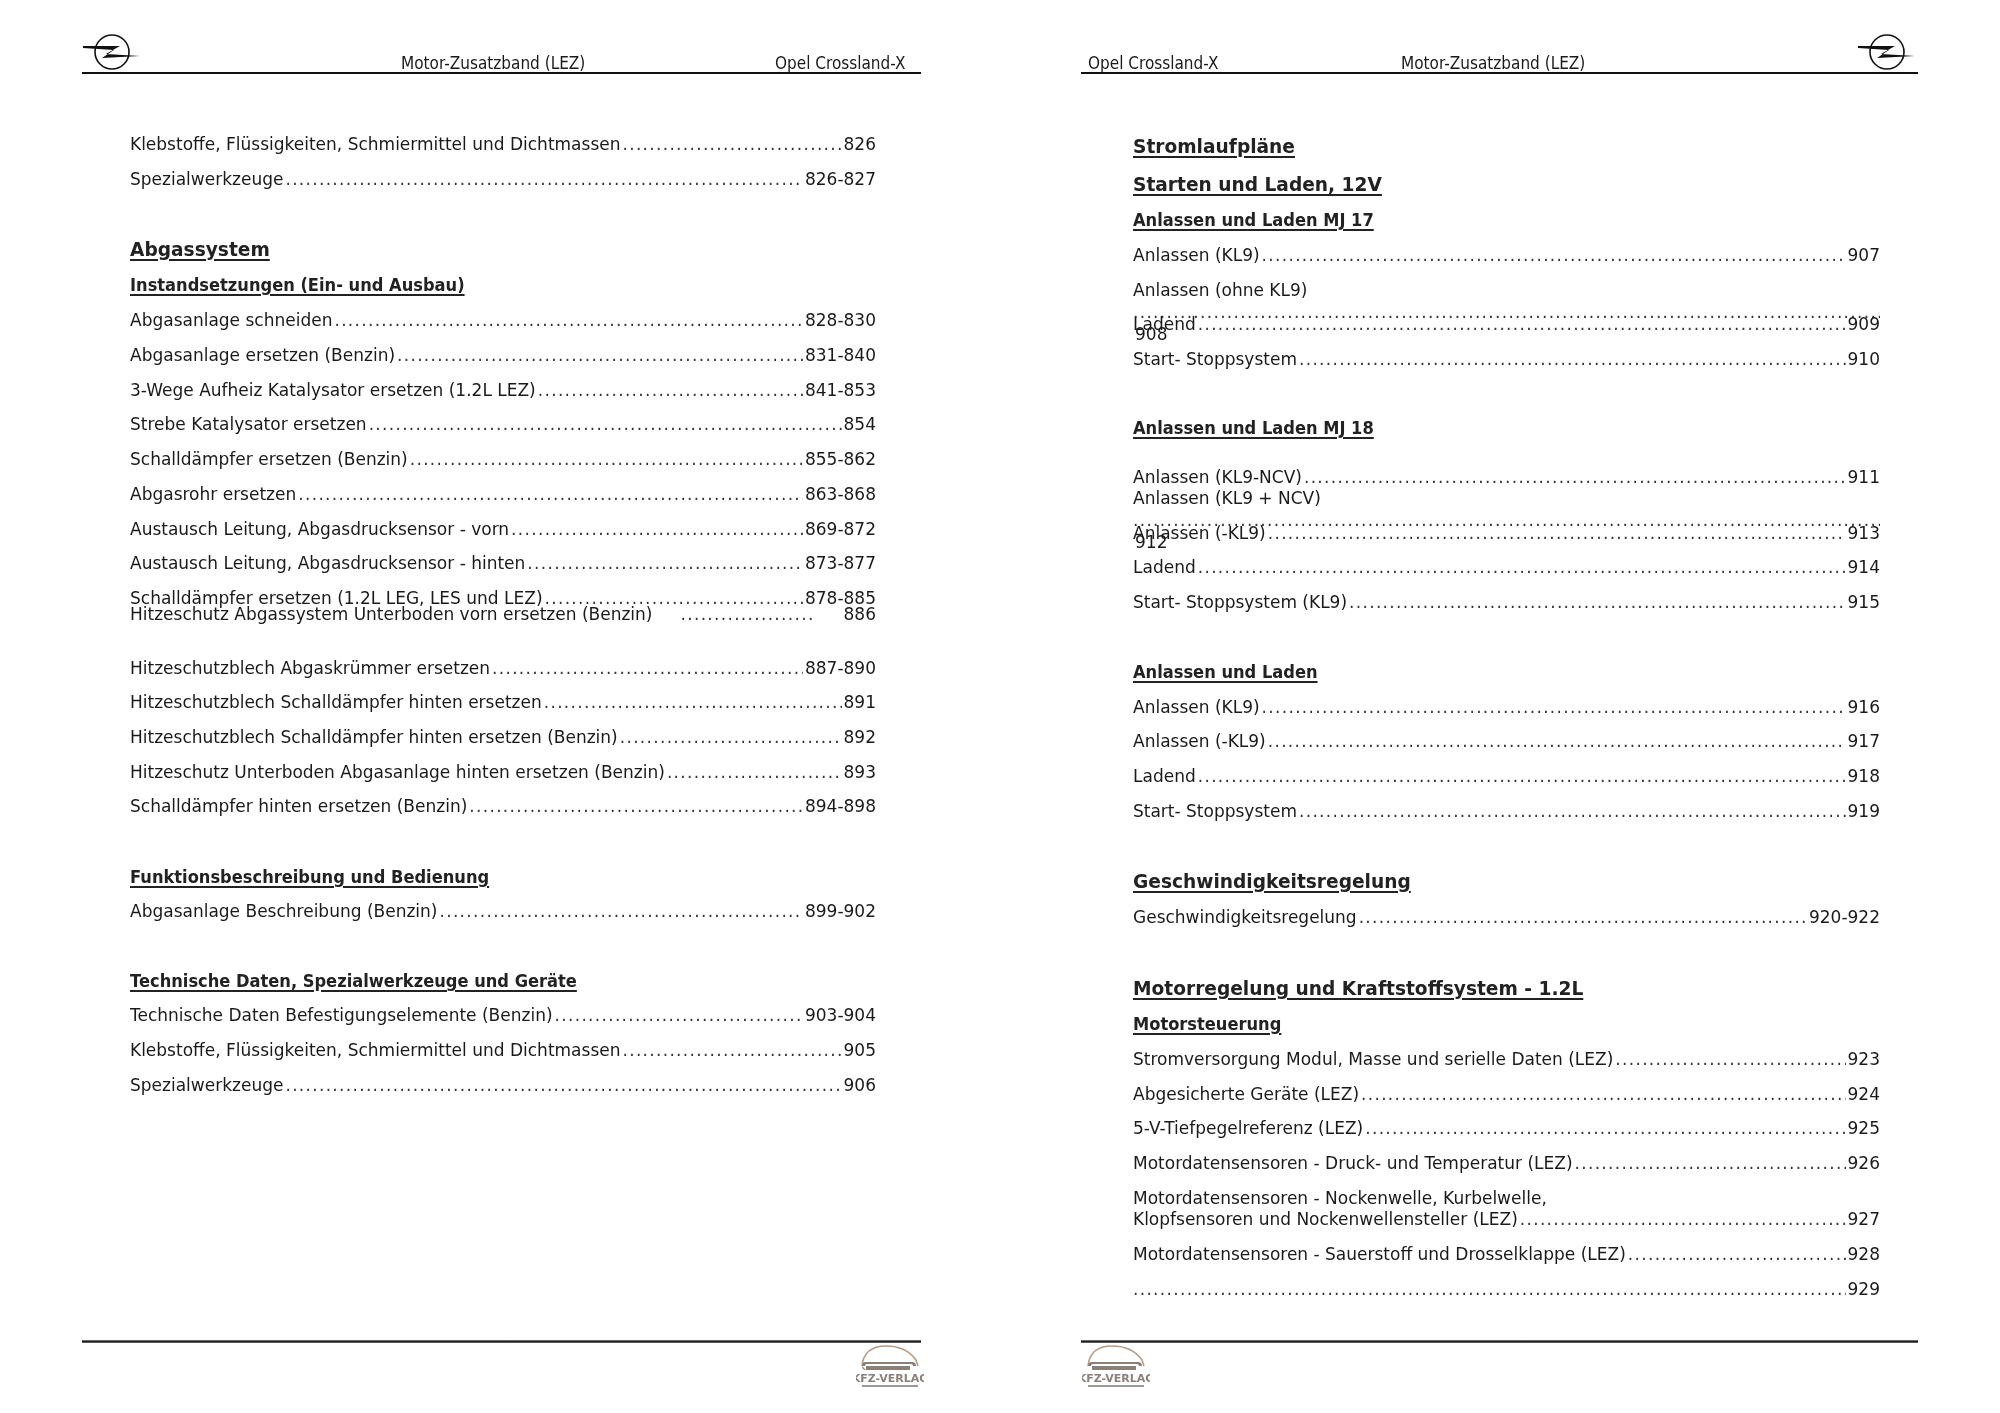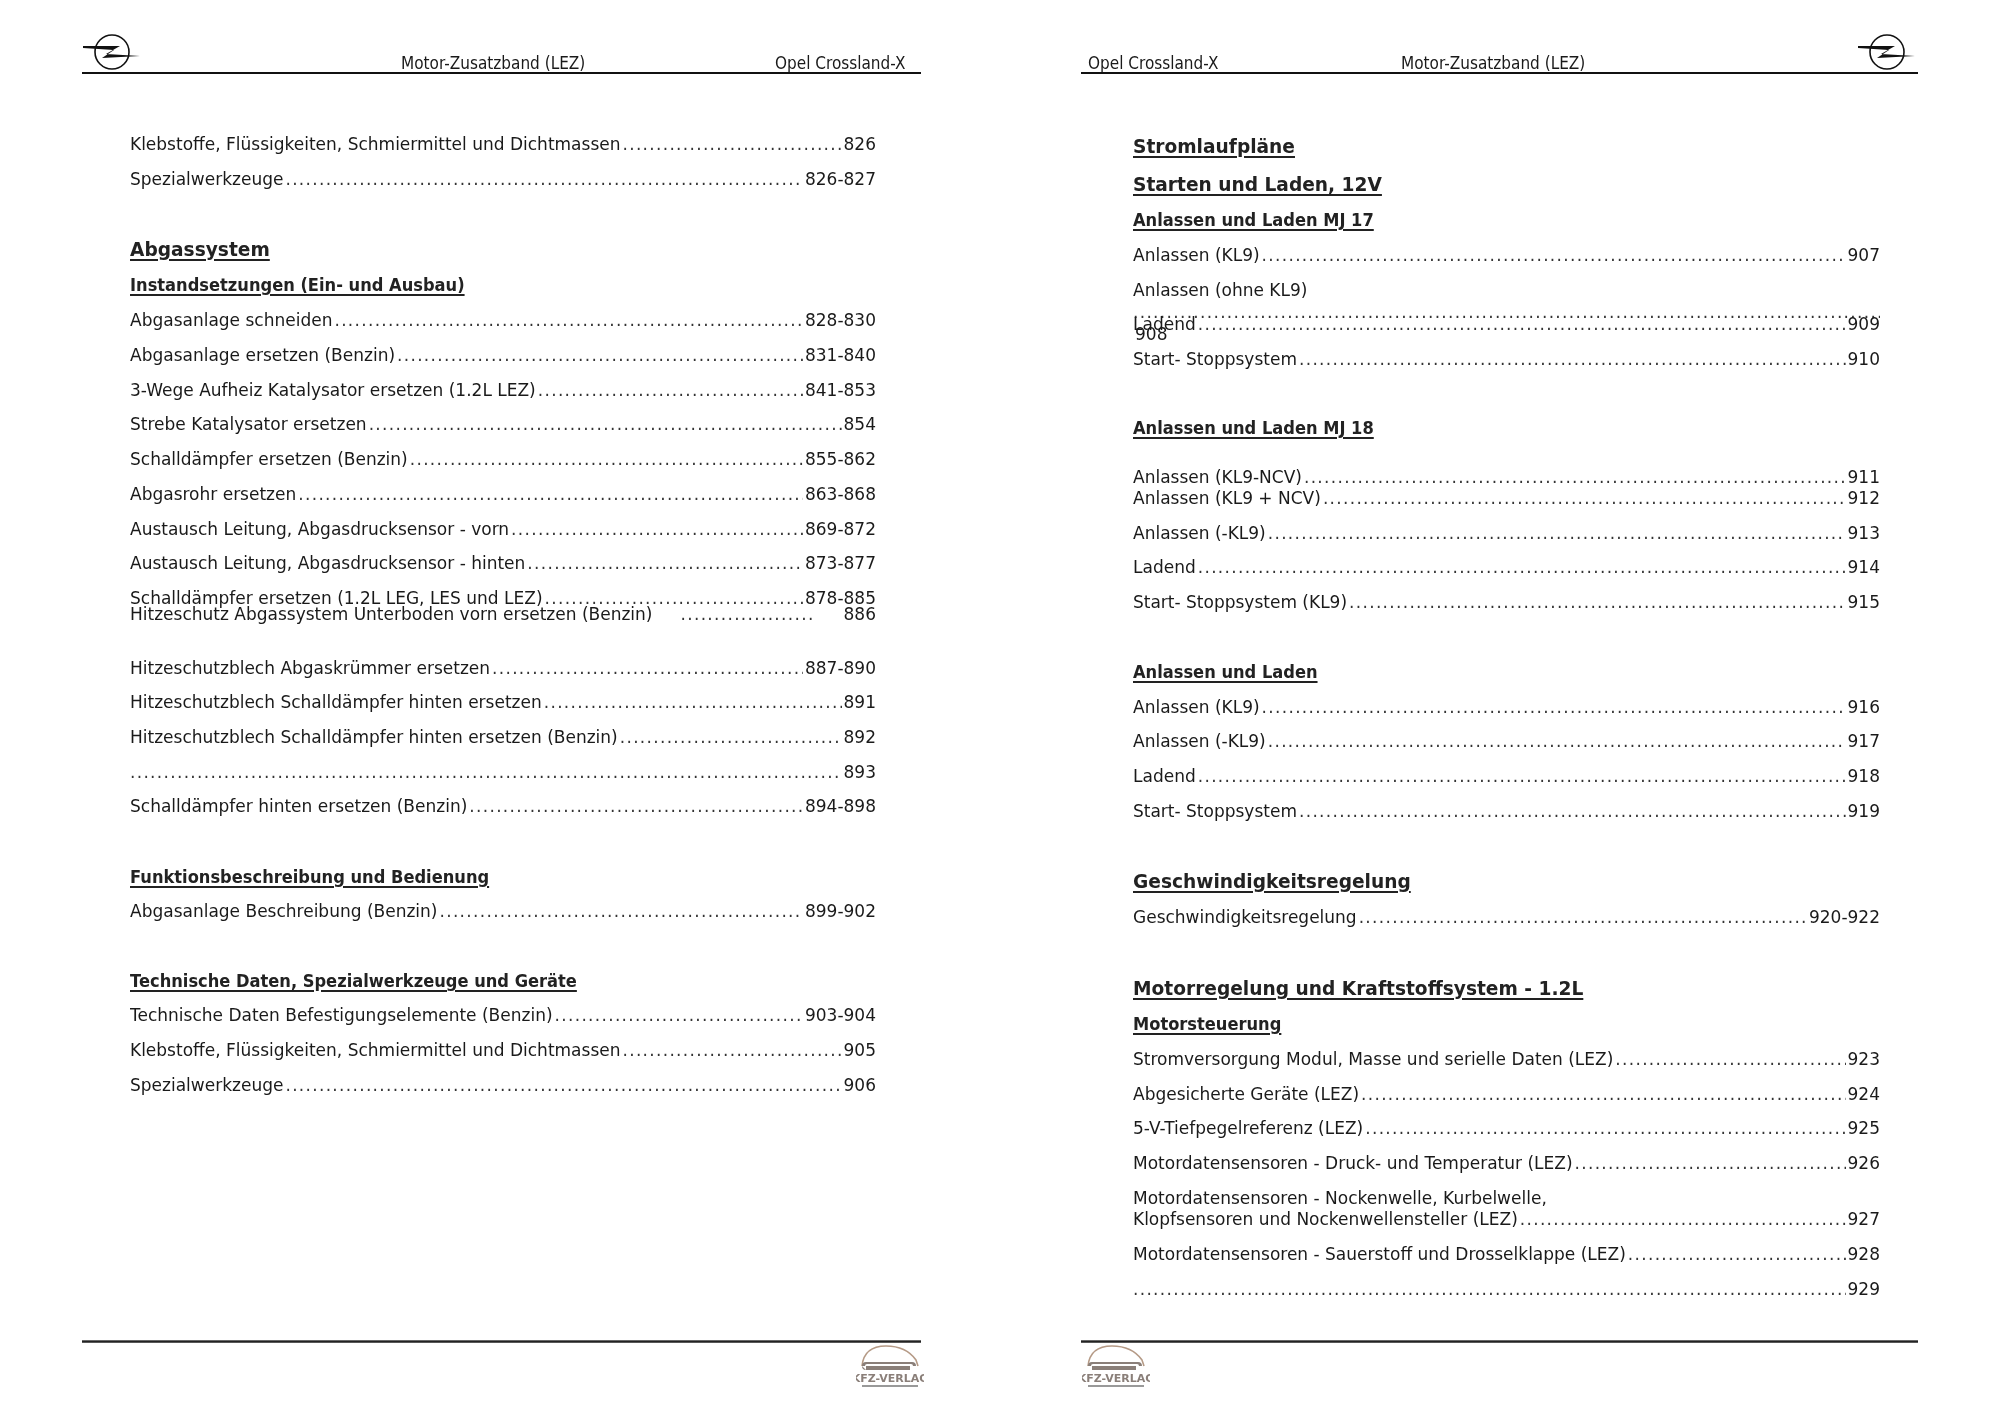--- a/index.html
+++ b/index.html
@@ -113,20 +113,21 @@
         <span class="lbl">Hitzeschutzblech Schalldämpfer hinten ersetzen</span>
         <span class="dots"></span>
         <span class="pg">891</span>
       </div>
       <div class="row" style="left: 130px; width: 746px; top: 726px;">
         <span class="lbl">Hitzeschutzblech Schalldämpfer hinten ersetzen (Benzin)</span>
         <span class="dots"></span>
         <span class="pg">892</span>
       </div>
       <div class="row" style="left: 130px; width: 746px; top: 761px;">
+        <span class="lbl">Hitzeschutz Unterboden Abgasanlage hinten ersetzen (Benzin)</span>
         <span class="dots"></span>
         <span class="pg">893</span>
       </div>
       <div class="row" style="left: 130px; width: 746px; top: 795px;">
         <span class="lbl">Schalldämpfer hinten ersetzen (Benzin)</span>
         <span class="dots"></span>
         <span class="pg">894-898</span>
       </div>
       <div class="h2" style="left: 130px; top: 866px;">Funktionsbeschreibung und Bedienung</div>
       <div class="row" style="left: 130px; width: 746px; top: 900px;">
@@ -193,21 +194,21 @@
         <span class="lbl">Start- Stoppsystem</span>
         <span class="dots"></span>
         <span class="pg">910</span>
       </div>
       <div class="h2" style="left: 133px; top: 417px;">Anlassen und Laden MJ 18</div>
       <div class="row" style="left: 133px; width: 747px; top: 444px; margin-top: 22px;">
         <span class="lbl">Anlassen (KL9-NCV)</span>
         <span class="dots"></span>
         <span class="pg">911</span>
       </div>
-      <div class="row" style="left: 133px; width: 747px; top: 487px;">
+      <div class="row" style="left: 133px; width: 747px; top: 487px; flex-direction: column;">
         <span class="lbl">Anlassen (KL9 + NCV)</span>
         <span class="dots"></span>
         <span class="pg">912</span>
       </div>
       <div class="row" style="left: 133px; width: 747px; top: 522px;">
         <span class="lbl">Anlassen (-KL9)</span>
         <span class="dots"></span>
         <span class="pg">913</span>
       </div>
       <div class="row" style="left: 133px; width: 747px; top: 556px;">

